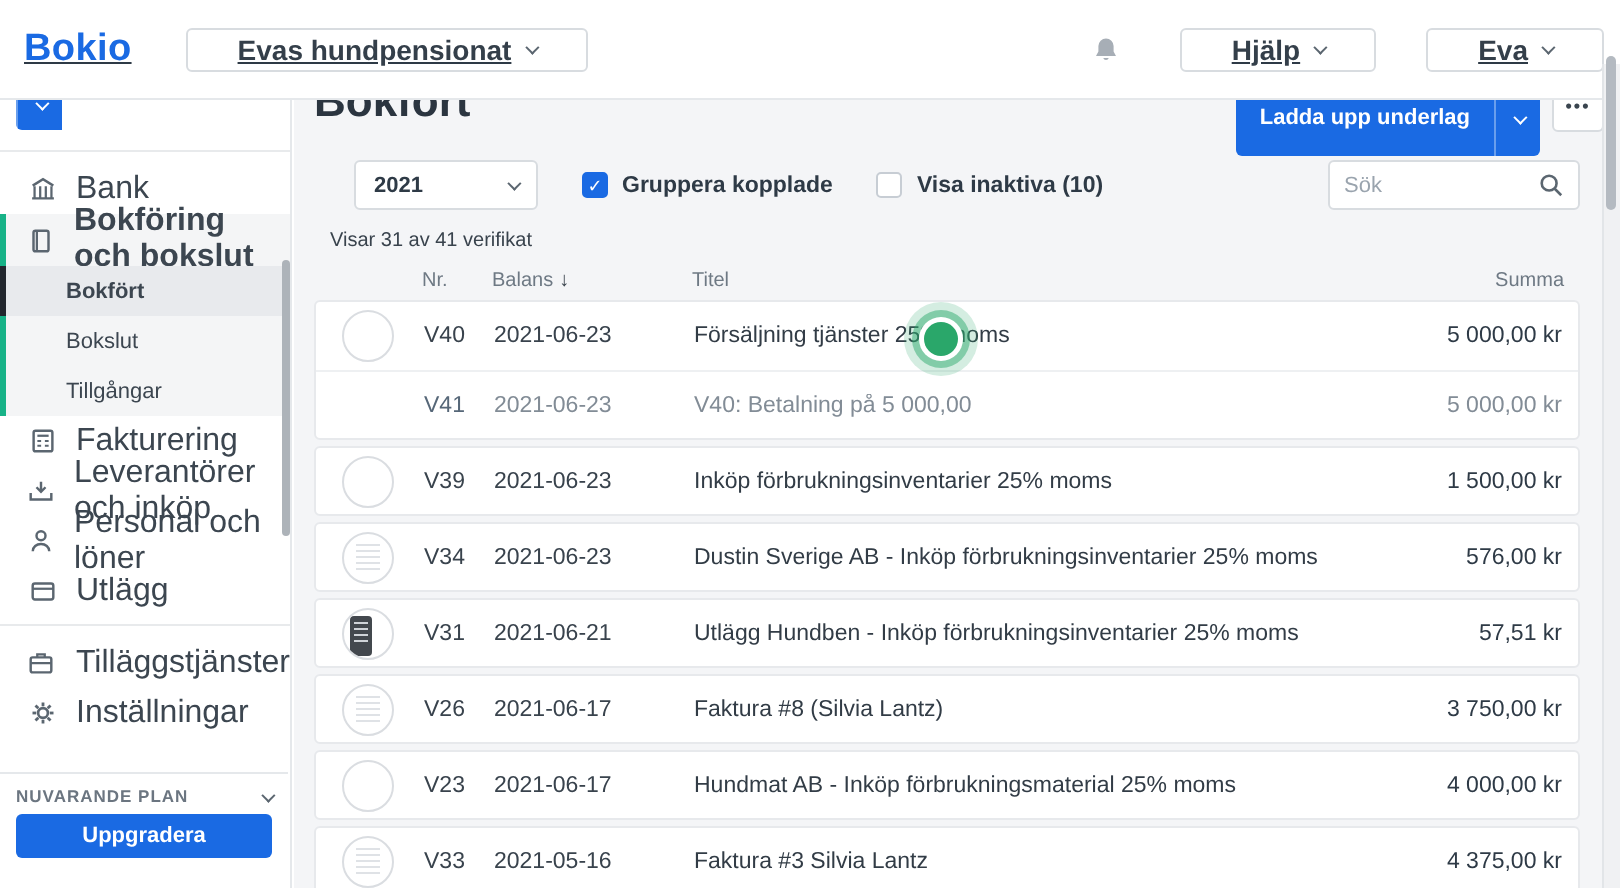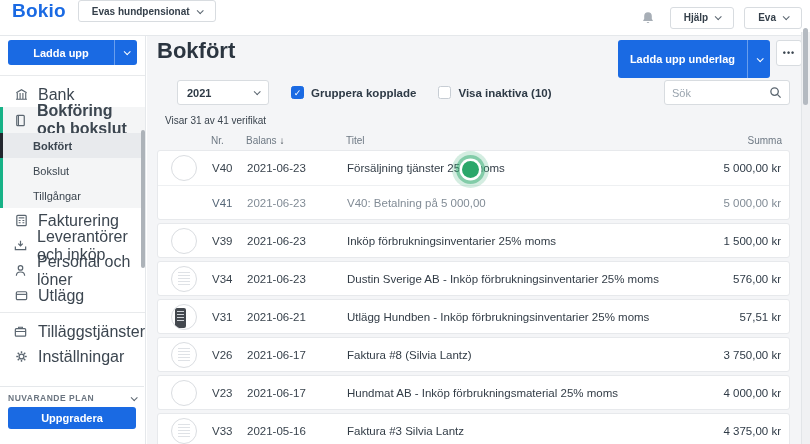--- a/index.html
+++ b/index.html
@@ -1,24 +1,24 @@
 <!DOCTYPE html>
 <html><head>
 <meta charset="utf-8">
 <style>
   * { box-sizing: border-box; margin: 0; padding: 0; }
   html,body { width:810px; height:444px; overflow:hidden; }
   body { font-family:"Liberation Sans", sans-serif; background:#fff; position:relative; color:#2e3a46; }
 
   
-  #topbar { position:absolute; left:0; top:0; width:810px; height:36px; background:#fff;
-            border-bottom:1px solid #e5e8eb; display:flex; padding:0 8px 0 12px; z-index:6; }
+  #topbar { position:absolute; left:0; top:0; width:810px; height:50px; background:#fff;
+            border-bottom:1px solid #e5e8eb; display:flex; align-items:center; padding:0 8px 0 12px; z-index:6;text-decoration:underline; }
   .logo { color:#1a6ae3; font-size:19px; font-weight:bold; letter-spacing:.2px; margin-right:12px; }
   .pill-btn { display:inline-flex; align-items:center; gap:7px; background:#fff; border:1px solid #d8dce0;
-              border-radius:3px; height:22px; padding:0 13px; font-size:10px; color:#343f4a; font-weight:bold; cursor:pointer; }
+              border-radius:3px; height:22px; padding:0 25px; font-size:14px; color:#343f4a; font-weight:bold; cursor:pointer;margin-left:15px; }
   .topbar-right { margin-left:auto; display:flex; align-items:center; gap:10px; }
   .chev { display:inline-block; width:5px; height:5px; border-right:1.4px solid #5b6670;
           border-bottom:1.4px solid #5b6670; transform:rotate(45deg) translateY(-1px); }
   .chev-w { border-color:#fff; }
 
   
   #sidebar { position:absolute; left:0; top:32px; width:146px; height:412px; background:#fff;
              border-right:1px solid #e5e8eb; z-index:5; }
   .upload-wrap { padding:8px 8px 6px 8px; }
   .split-btn { display:flex; height:25px; border-radius:3px; overflow:hidden; cursor:pointer; }
@@ -144,21 +144,20 @@
     <button class="pill-btn">
       <span>Eva</span>
       <span class="chev"></span>
     </button>
   </div>
 </div>
 
 <div id="sidebar">
   <div class="upload-wrap">
     <div class="split-btn">
-      <div class="split-main">Ladda upp</div>
       <div class="split-arrow">
         <span class="chev chev-w"></span>
       </div>
     </div>
   </div>
   <div class="sb-divider"></div>
   <div id="menu">
       <div class="mi">
         <span class="ic">
           <svg width="15" height="15" viewBox="0 0 16 16">

